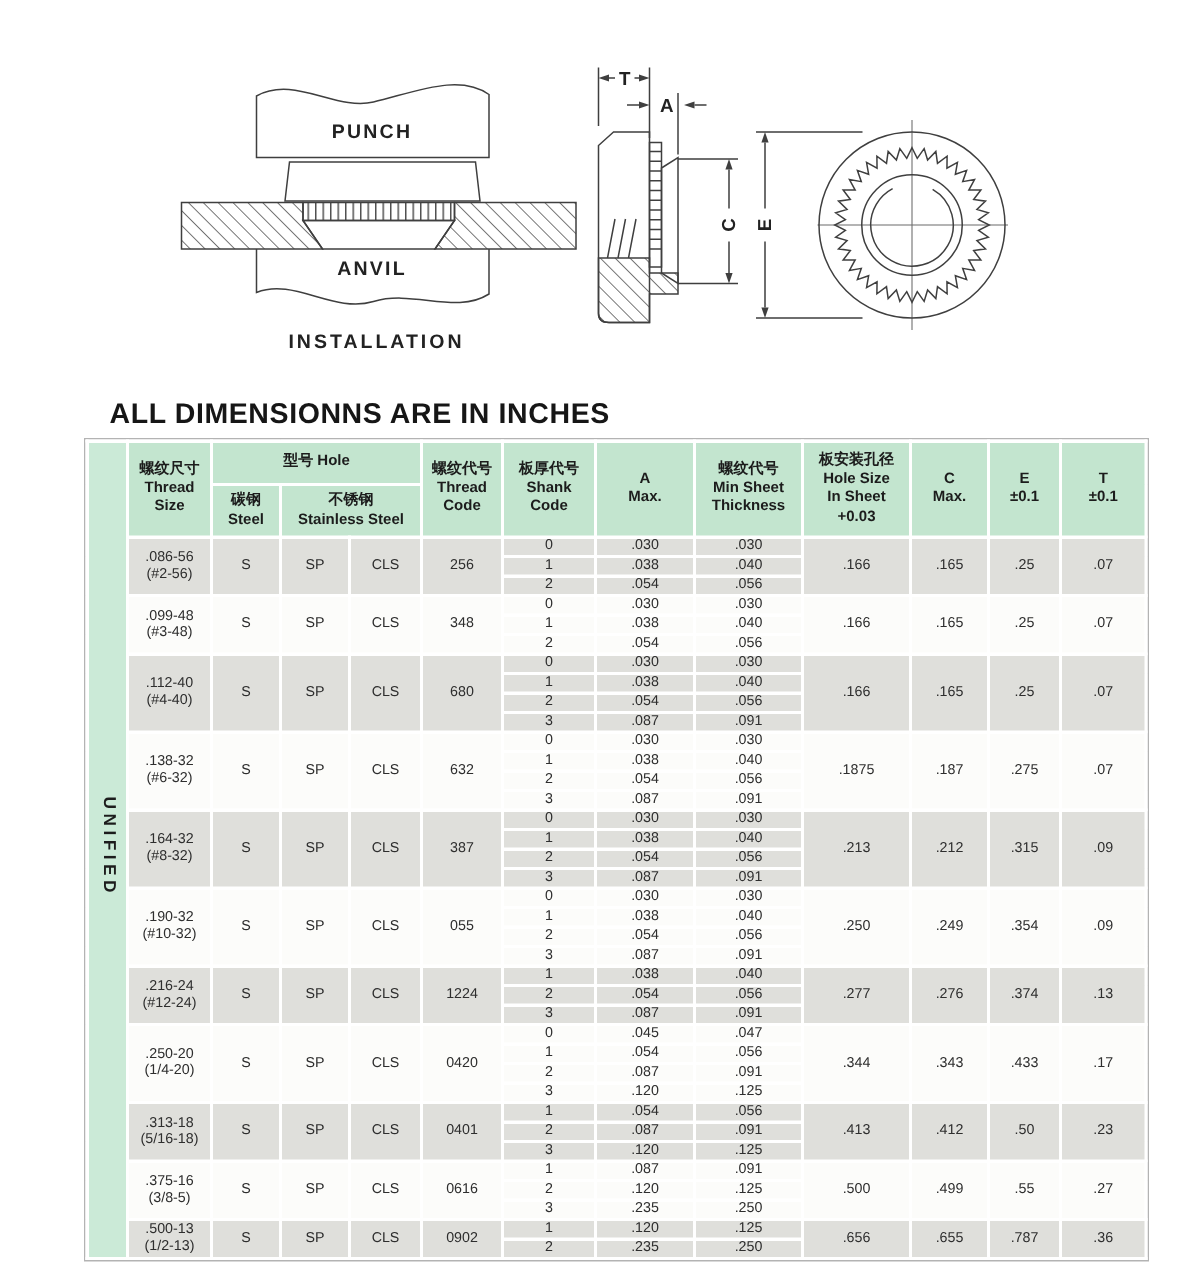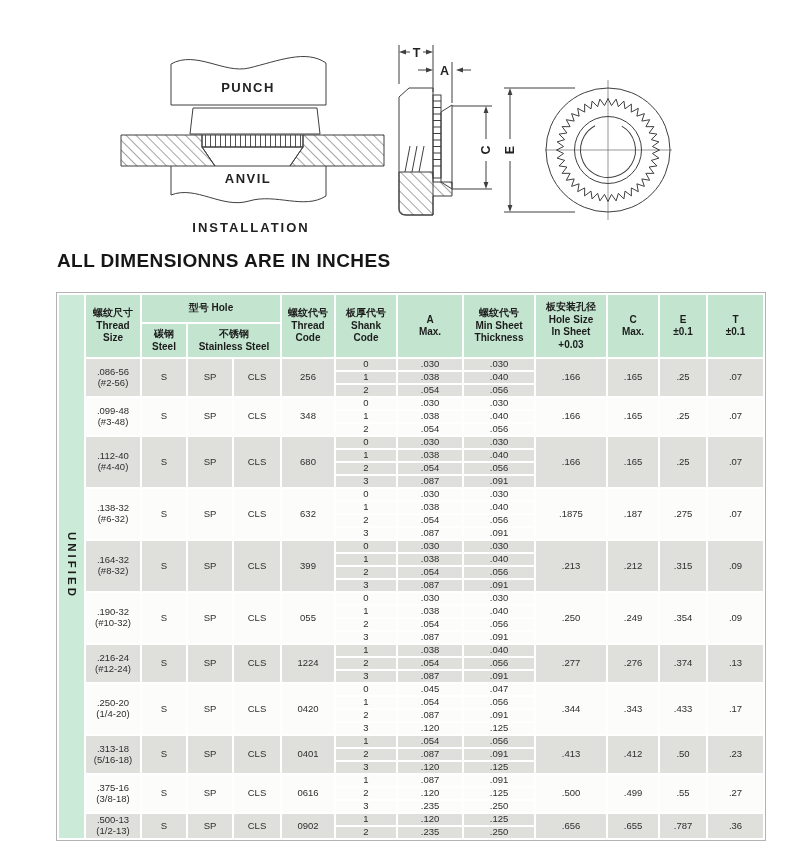--- a/index.html
+++ b/index.html
@@ -12,21 +12,21 @@
     letter-spacing:1.5px;fill:#222;text-anchor:middle;}
   .dcaption{font-family:"Liberation Sans",sans-serif;font-size:13px;font-weight:bold;
     letter-spacing:2px;fill:#222;text-anchor:middle;}
   .dimlabel{font-family:"Liberation Sans",sans-serif;font-size:12.5px;font-weight:bold;
     fill:#222;text-anchor:middle;}
   .dline{stroke:#3f3f3f;stroke-width:1;fill:none;}
   .thin{stroke:#6a6a6a;stroke-width:0.7;fill:none;}
   .arr{fill:#3f3f3f;stroke:none;}
 
   #page-heading{
-    position:absolute;left:57px;top:250px;margin:0;
+    position:absolute;left:57px;top:250px;margin:16px;
     font-size:19px;font-weight:bold;letter-spacing:0.4px;color:#161616;
   }
 
   .table-wrap{
     position:absolute;left:56px;top:292px;width:708px;
     border:1px solid #b3b3b3;background:#fff;
   }
   table.spec{border-collapse:collapse;table-layout:fixed;width:706px;}
   table.spec td, table.spec th{
     border:2px solid #ffffff;text-align:center;vertical-align:middle;
@@ -475,21 +475,21 @@
           <td class="c-main" rowspan="4">
             <div>S</div>
           </td>
           <td class="c-main" rowspan="4">
             <div>SP</div>
           </td>
           <td class="c-main" rowspan="4">
             <div>CLS</div>
           </td>
           <td class="c-main" rowspan="4">
-            <div>399</div>
+            <div>387</div>
           </td>
           <td class="c-sub">
             <div>0</div>
           </td>
           <td class="c-sub">
             <div>.030</div>
           </td>
           <td class="c-sub">
             <div>.030</div>
           </td>
@@ -801,21 +801,21 @@
           <td class="c-sub">
             <div>.120</div>
           </td>
           <td class="c-sub">
             <div>.125</div>
           </td>
         </tr>
         <tr class="sub plain">
           <td class="c-main" rowspan="3">
             <div>.375-16</div>
-            <div>(3/8-18)</div>
+            <div>(3/8-5)</div>
           </td>
           <td class="c-main" rowspan="3">
             <div>S</div>
           </td>
           <td class="c-main" rowspan="3">
             <div>SP</div>
           </td>
           <td class="c-main" rowspan="3">
             <div>CLS</div>
           </td>

